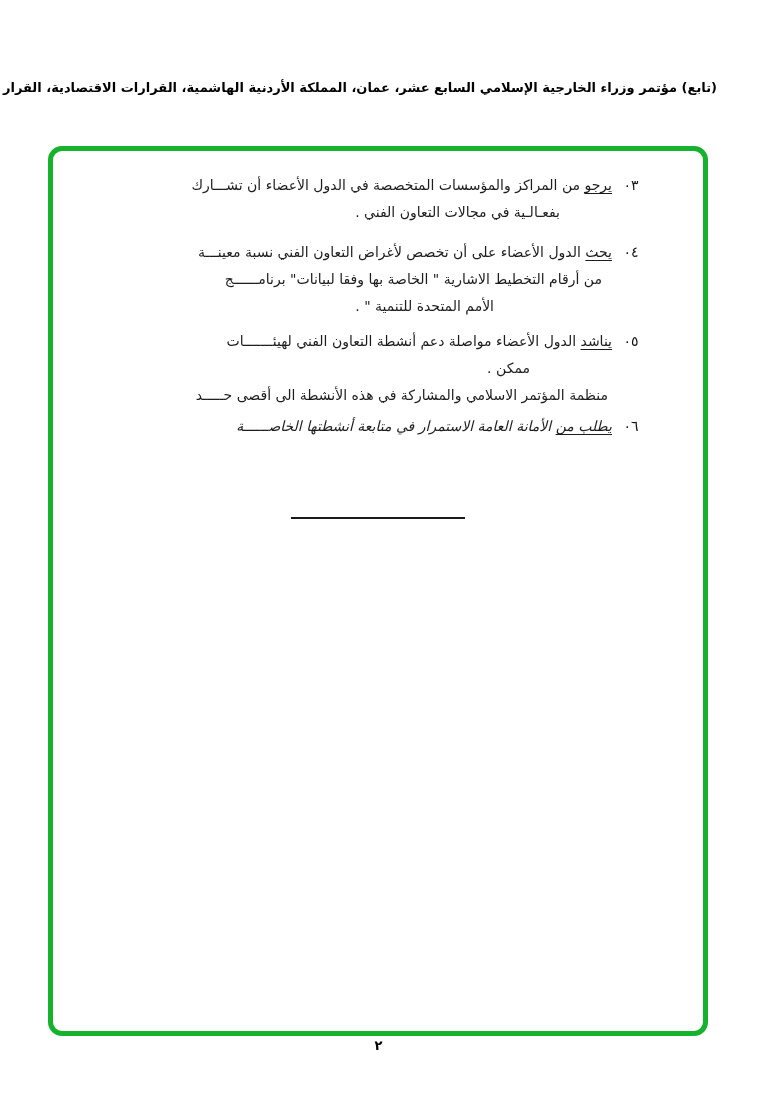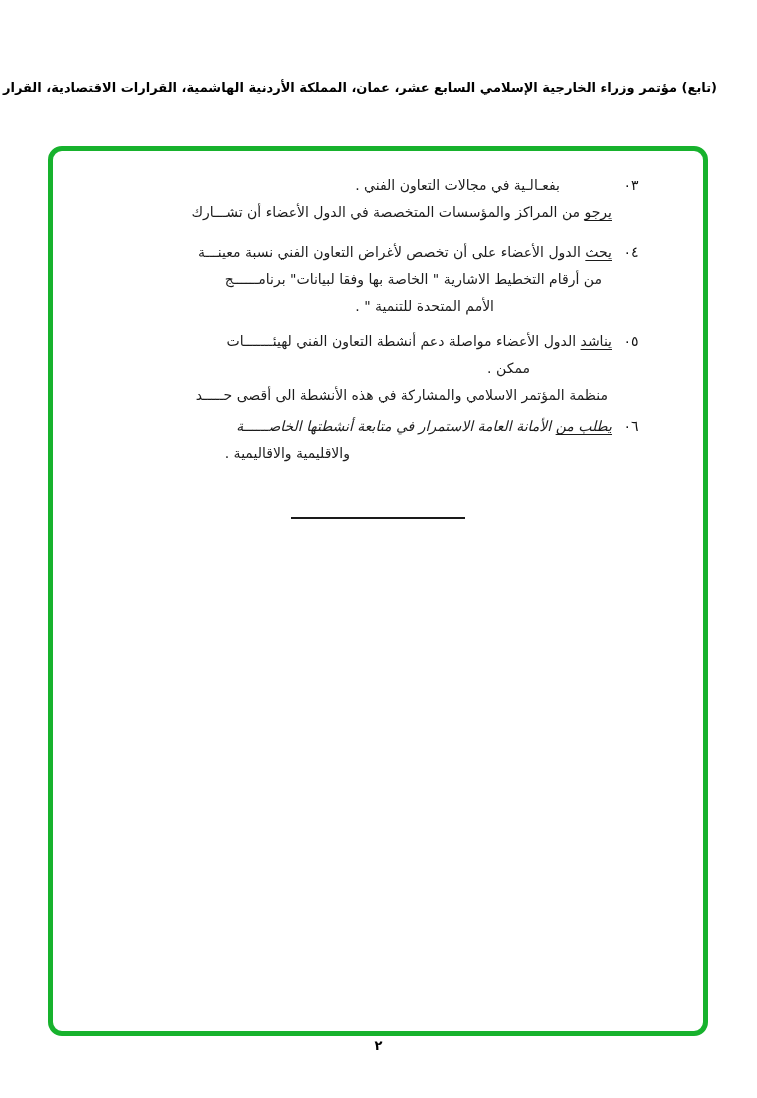--- a/index.html
+++ b/index.html
@@ -63,22 +63,22 @@
 
   <div class="doc-header">
     <div class="header-line1">(تابع) مؤتمر وزراء الخارجية الإسلامي السابع عشر، عمان، المملكة الأردنية الهاشمية، القرارات الاقتصادية، القرار الرقم ١٧/١٣-أق</div>
   </div>
 
   <div class="green-box" style="border-color: rgb(23, 178, 45);">
     <div class="para-list">
         <div class="para-row">
           <div class="marker">٠٣</div>
           <div class="para-text">
+            <div class="line"><span class="lead">يرجو</span> من المراكز والمؤسسات المتخصصة في الدول الأعضاء أن تشـــارك</div>
             <div class="line" style="padding-right: 52px;">بفعـالـية في مجالات التعاون الفني .</div>
-            <div class="line"><span class="lead">يرجو</span> من المراكز والمؤسسات المتخصصة في الدول الأعضاء أن تشـــارك</div>
           </div>
         </div>
         <div class="para-row">
           <div class="marker">٠٤</div>
           <div class="para-text">
             <div class="line"><span class="lead">يحث</span> الدول الأعضاء على أن تخصص لأغراض التعاون الفني نسبة معينـــة</div>
             <div class="line" style="padding-right: 10px;">من أرقام التخطيط الاشارية " الخاصة بها وفقا لبيانات" برنامــــــج</div>
             <div class="line" style="padding-right: 118px;">الأمم المتحدة للتنمية " .</div>
           </div>
         </div>
@@ -87,21 +87,20 @@
           <div class="para-text">
             <div class="line"><span class="lead">يناشد</span> الدول الأعضاء مواصلة دعم أنشطة التعاون الفني لهيئـــــــات</div>
             <div class="line" style="padding-right: 82px;">ممكن .</div>
             <div class="line" style="padding-right: 4px;">منظمة المؤتمر الاسلامي والمشاركة في هذه الأنشطة الى أقصى حـــــد</div>
           </div>
         </div>
         <div class="para-row">
           <div class="marker">٠٦</div>
           <div class="para-text">
             <div class="line italic"><span class="lead">يطلب من</span> الأمانة العامة الاستمرار في متابعة أنشطتها الخاصــــــة</div>
-            <div class="line" style="padding-right: 262px;">والاقليمية والاقاليمية .</div>
           </div>
         </div>
       </div>
     <div class="divider"></div>
   </div>
 
   <div class="page-number">٢</div>
 
 </div>
 

